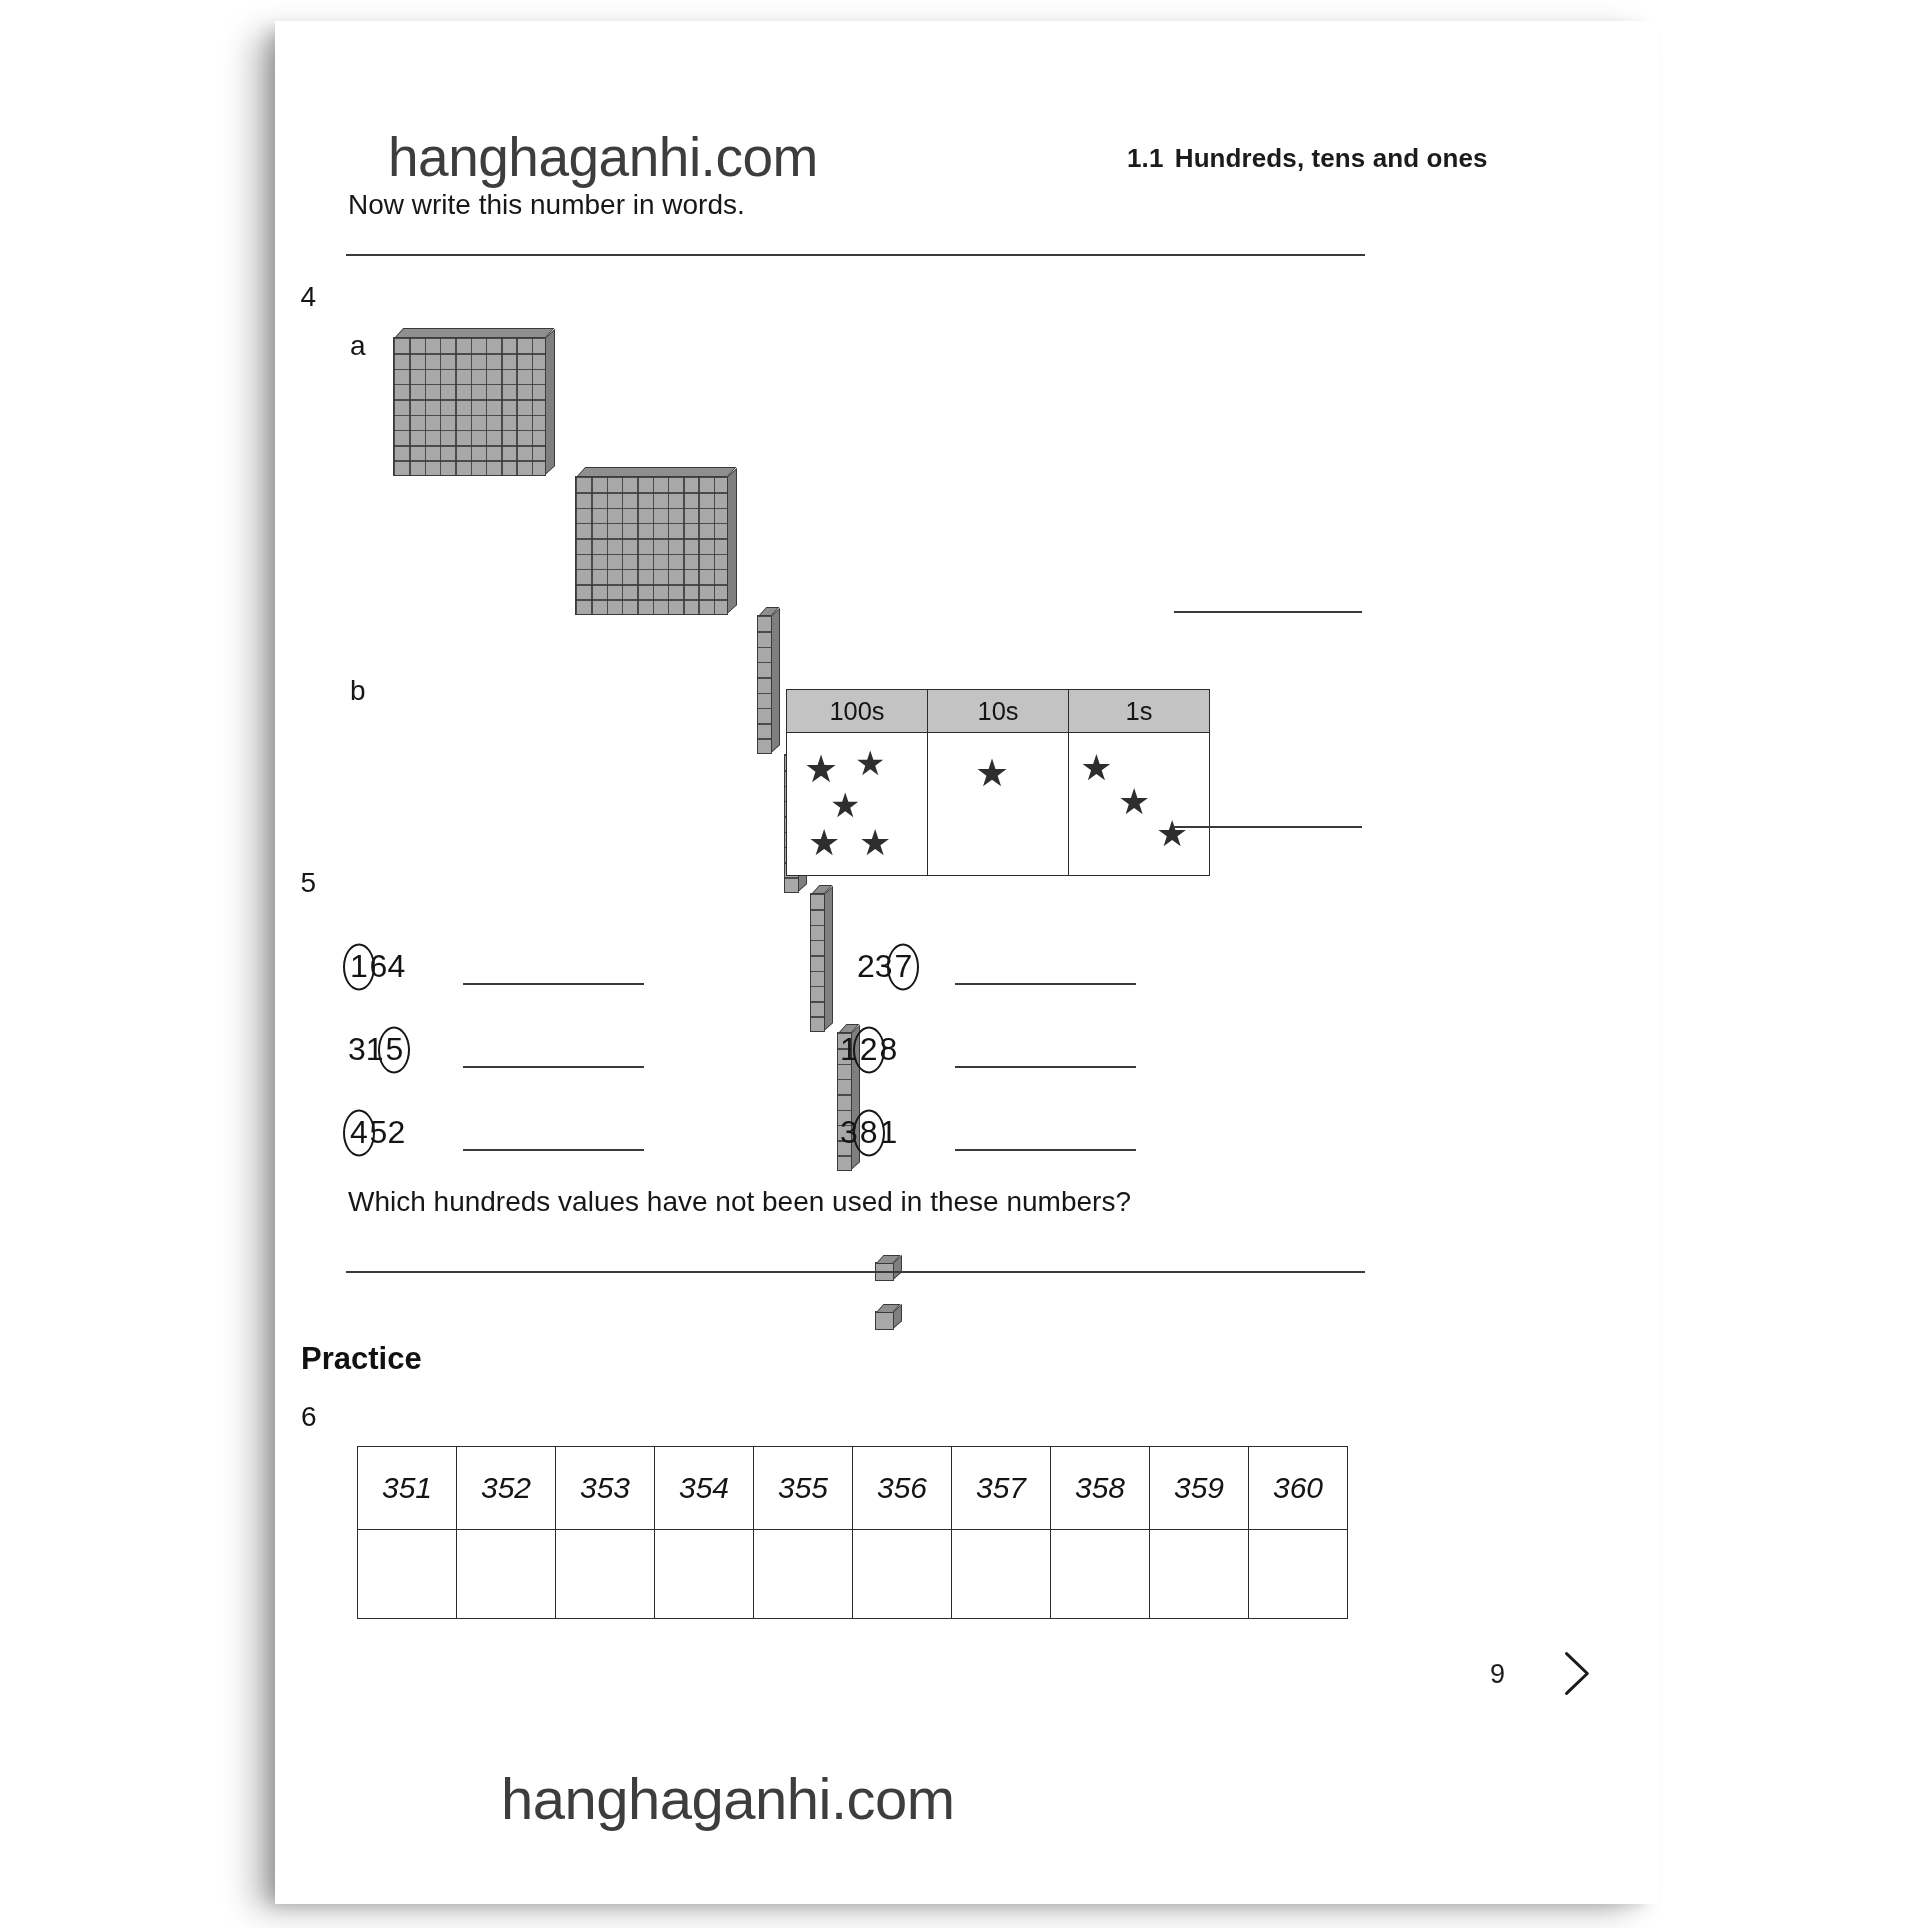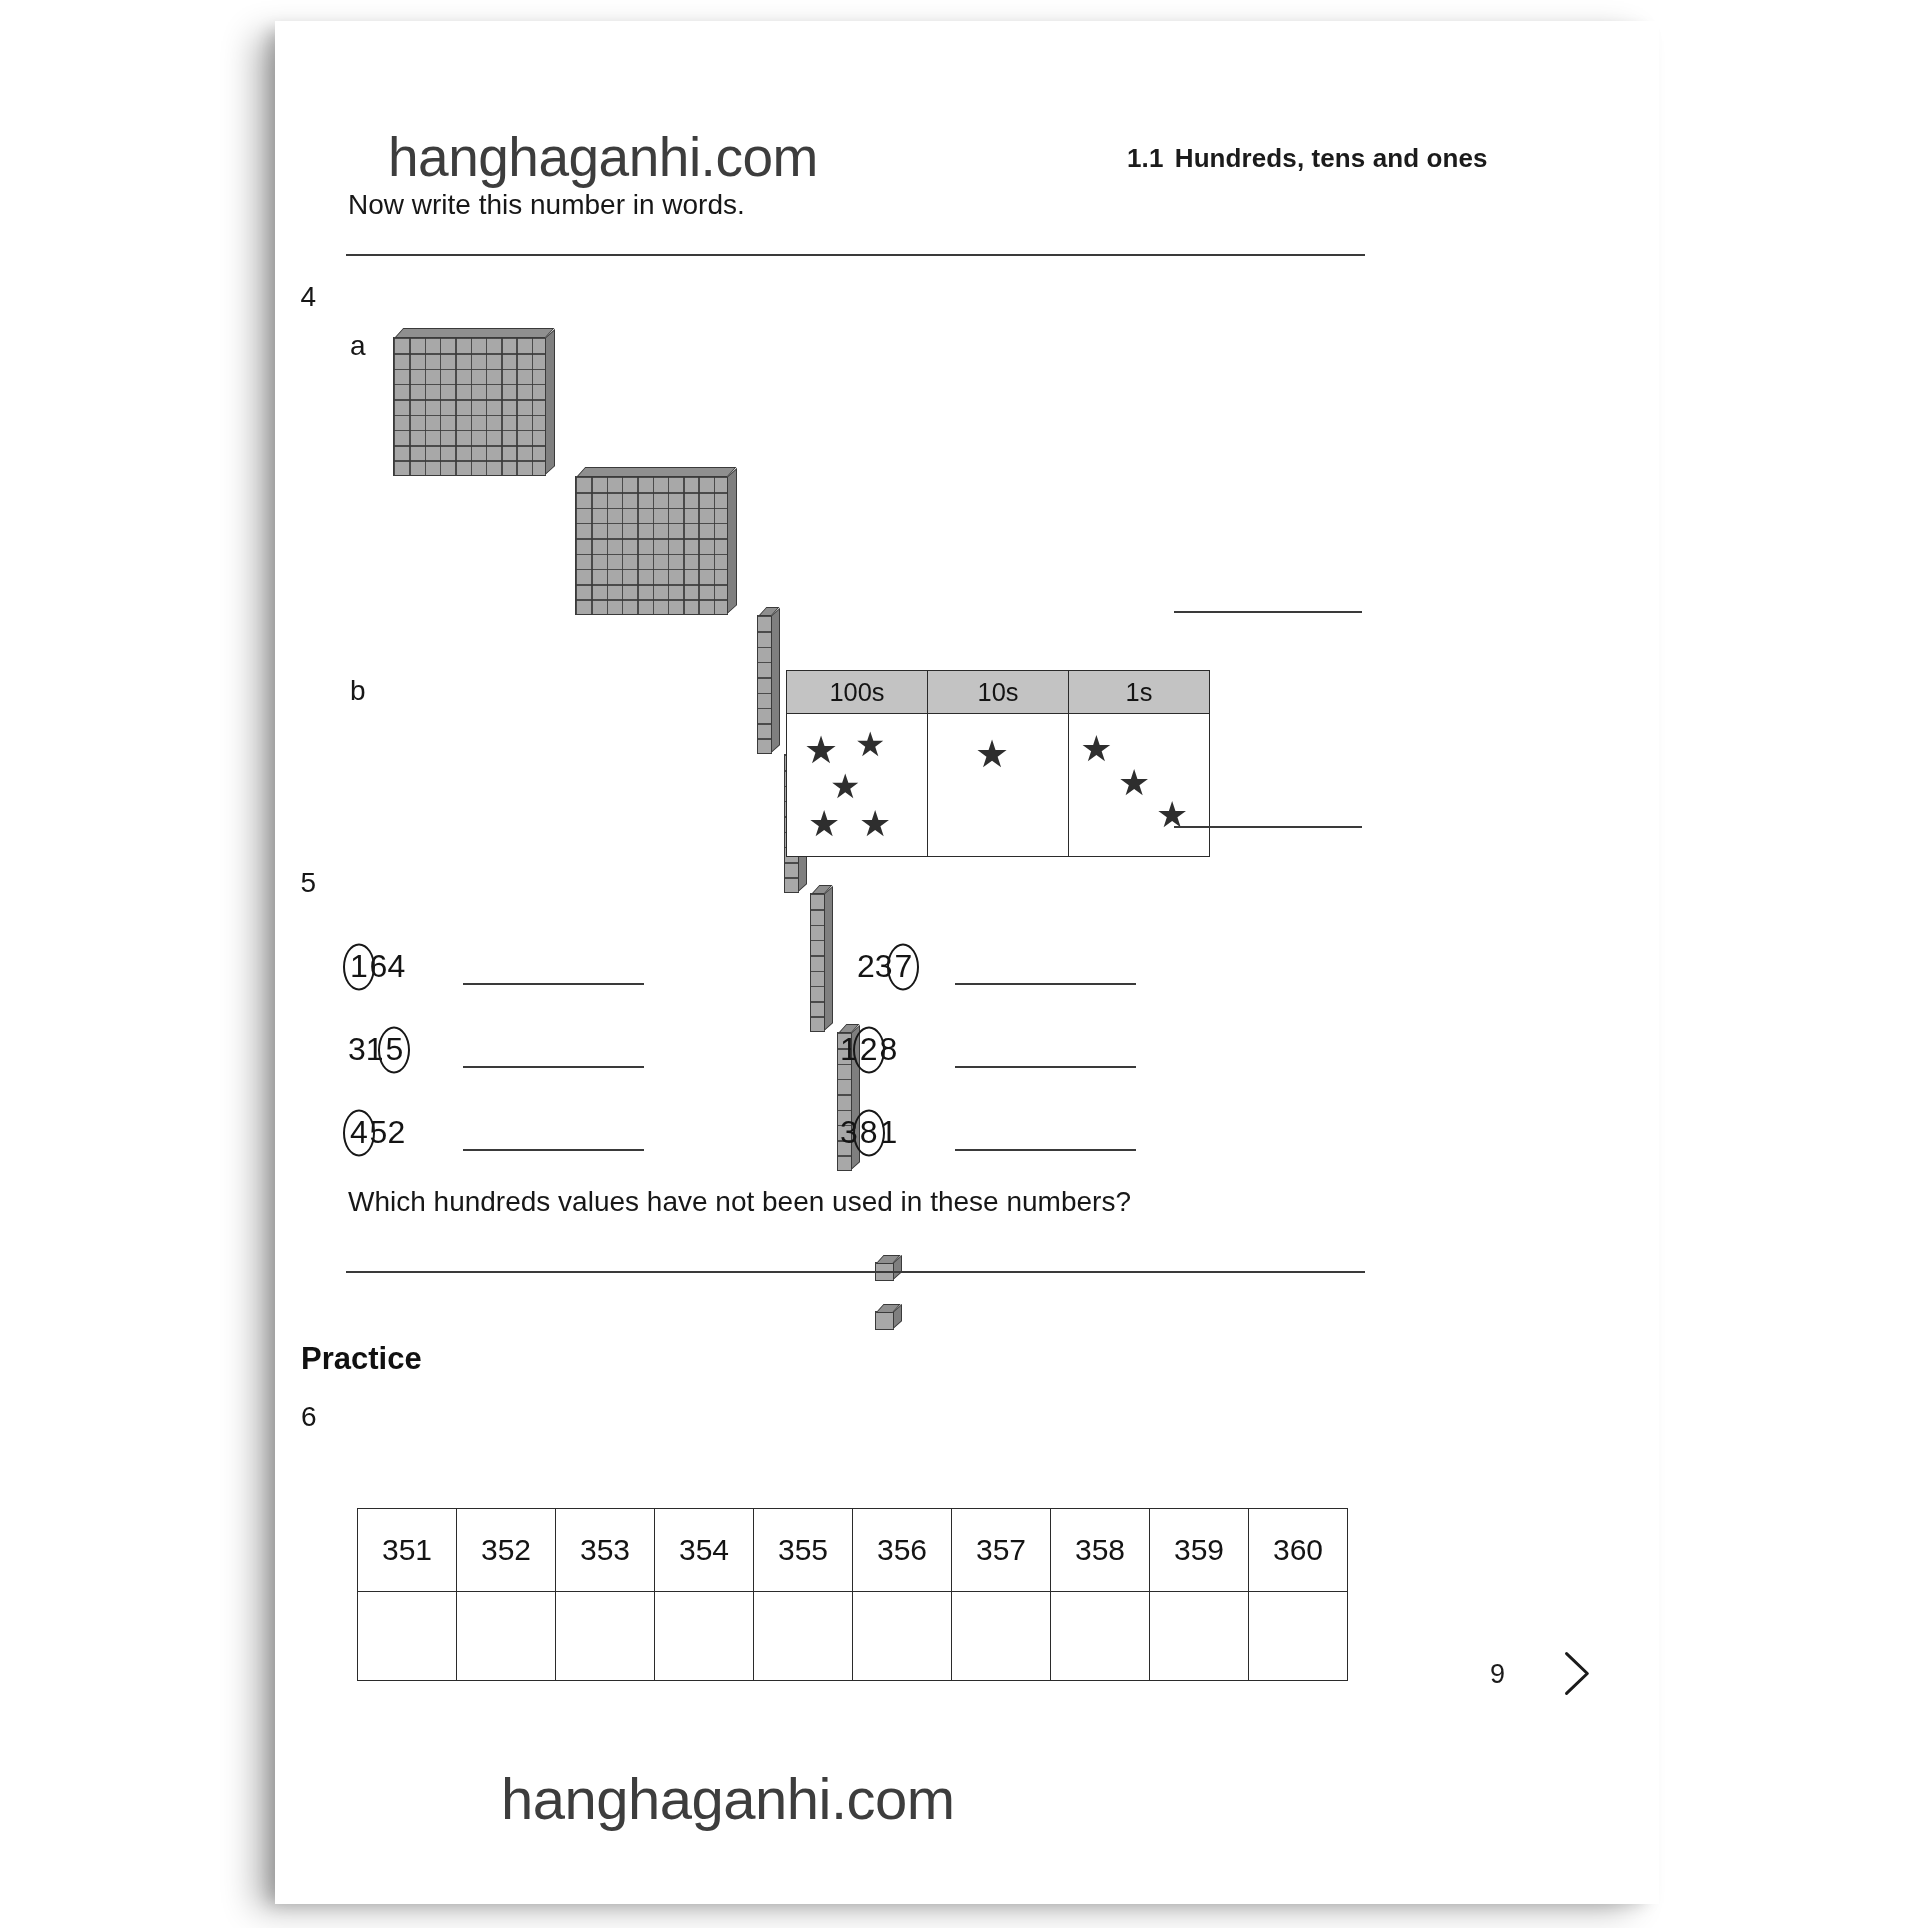--- a/index.html
+++ b/index.html
@@ -175,21 +175,21 @@
     background: #7f7f7f;
     border: 1.4px solid #3a3a3a;
     box-sizing: border-box;
     transform: skewY(-42deg);
     transform-origin: top left;
   }
 
   
   #pv-table {
     left: 511px;
-    top: 649px;
+    top: 668px;
     border-collapse: collapse;
     table-layout: fixed;
     padding-left: 30px;
   }
   #pv-table th, #pv-table td {
     border: 1.9px solid #2b2b2b;
     width: 141px;
     box-sizing: border-box;
   }
   #pv-table th {
@@ -377,21 +377,21 @@
   <div class="abs rule" style="left:680px; top:1128px; width:181px;"></div>
 
   <div class="abs body-text" style="left:73px; top:1166px;">Which hundreds values have not been used in these numbers?</div>
 
   <div class="abs rule" style="left:71px; top:1250px; width:1019px;"></div>
 
   <div class="abs" id="practice-heading" style="left:26px; top:1320px;">Practice</div>
 
   <div class="abs q-num" style="left:26px; top:1380px;">6</div>
 
-  <table class="abs" id="strip-table" style="left:82px; top:1487px;">
+  <table class="abs" id="strip-table" style="left:82px; top:1425px;font-style:italic;">
     <tbody>
       <tr>
         <td>351</td>
         <td>352</td>
         <td>353</td>
         <td>354</td>
         <td>355</td>
         <td>356</td>
         <td>357</td>
         <td>358</td>

